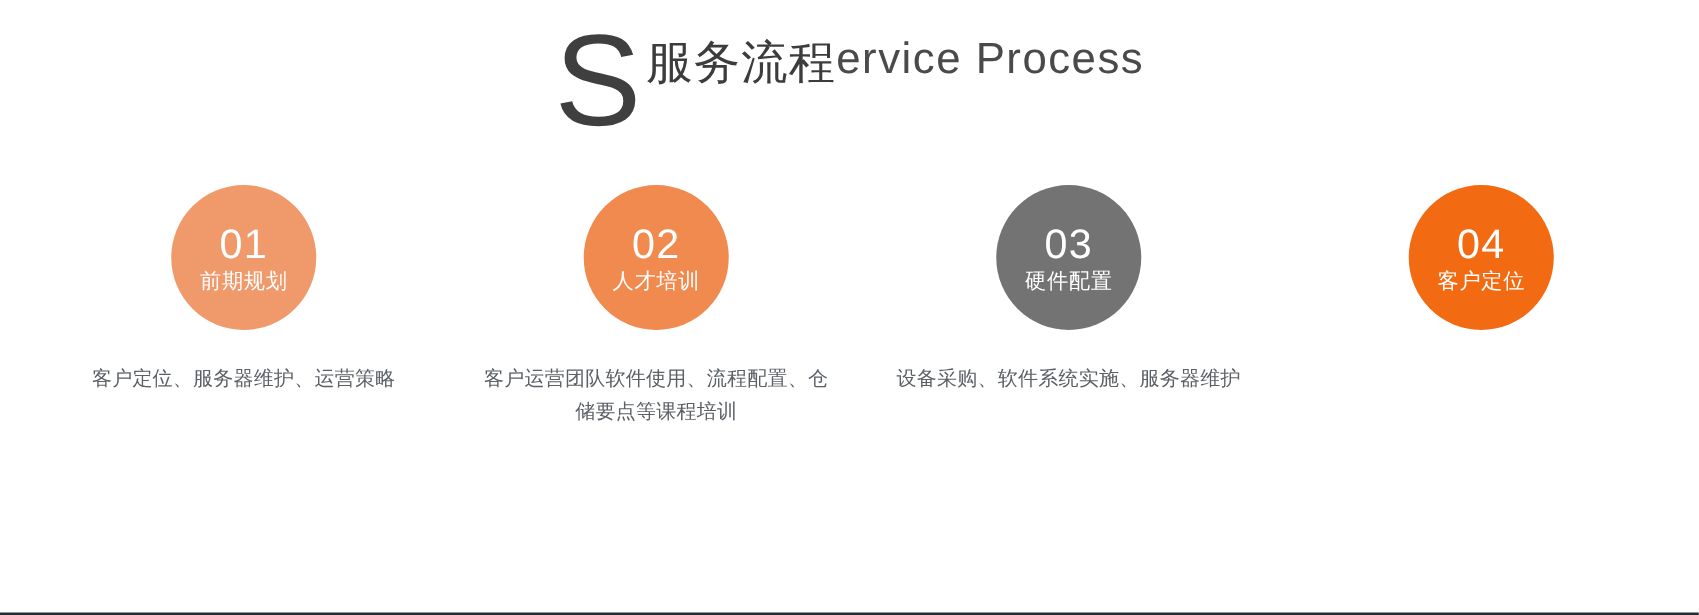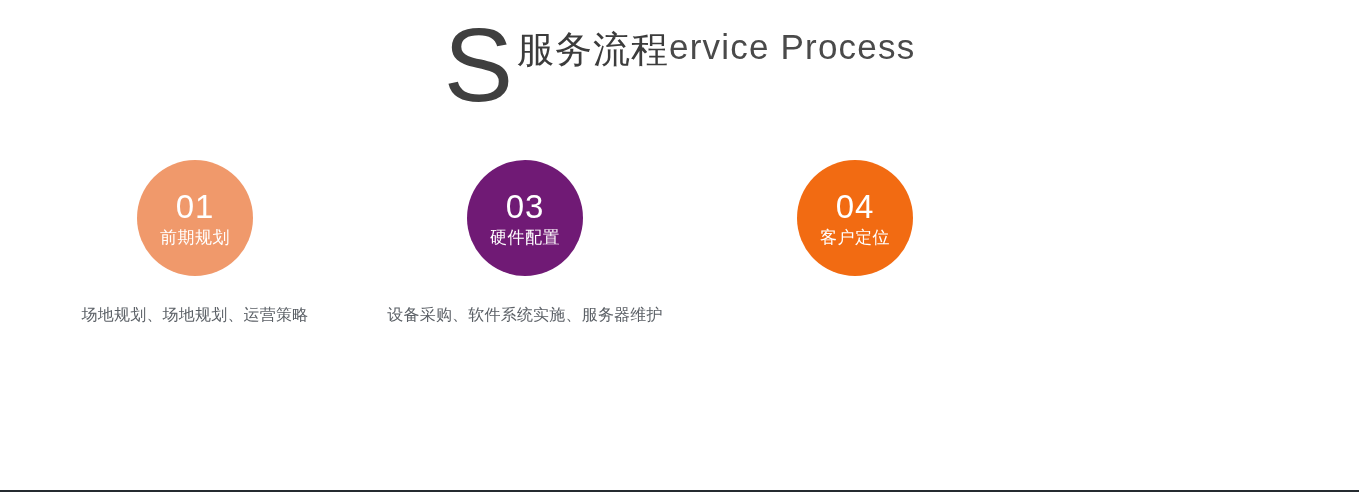--- a/index.html
+++ b/index.html
@@ -67,21 +67,21 @@
     color: #4a4a4a;
     letter-spacing: 1.2px;
     white-space: nowrap;
     margin-top: -2px;
   }
 
   
   .steps {
     position: absolute;
     left: 0;
-    top: 160px;
+    top: 148px;
     width: 1359px;
     display: flex;
     flex-direction: row;
   }
   .step {
     width: 330px;
     display: flex;
     flex-direction: column;
     align-items: center;
   }
@@ -152,26 +152,33 @@
   </div>
 </div>
 
 <div class="steps">
 
   <div class="step">
     <div class="circle" style="background-color: rgb(240, 153, 107);">
       <span class="circle-num">01</span>
       <span class="circle-label">前期规划</span>
     </div>
-    <div class="caption">场地规划、场地规划、运营策略</div>
+    <div class="caption">客户定位、服务器维护、运营策略</div>
   </div>
 
+  <div class="step">
+    <div class="circle" style="background-color: rgb(241, 138, 78);">
+      <span class="circle-num">02</span>
+      <span class="circle-label">人才培训</span>
+    </div>
+    <div class="caption">客户运营团队软件使用、流程配置、仓储要点等课程培训</div>
+  </div>
 
   <div class="step">
-    <div class="circle" style="background-color: #701a75; text-align: center;">
+    <div class="circle" style="background-color: #737373; text-align: center;">
       <span class="circle-num">03</span>
       <span class="circle-label">硬件配置</span>
     </div>
     <div class="caption">设备采购、软件系统实施、服务器维护</div>
   </div>
 
   <div class="step">
     <div class="circle" style="background-color: rgb(242, 107, 18); text-align: right;">
       <span class="circle-num">04</span>
       <span class="circle-label">客户定位</span>

